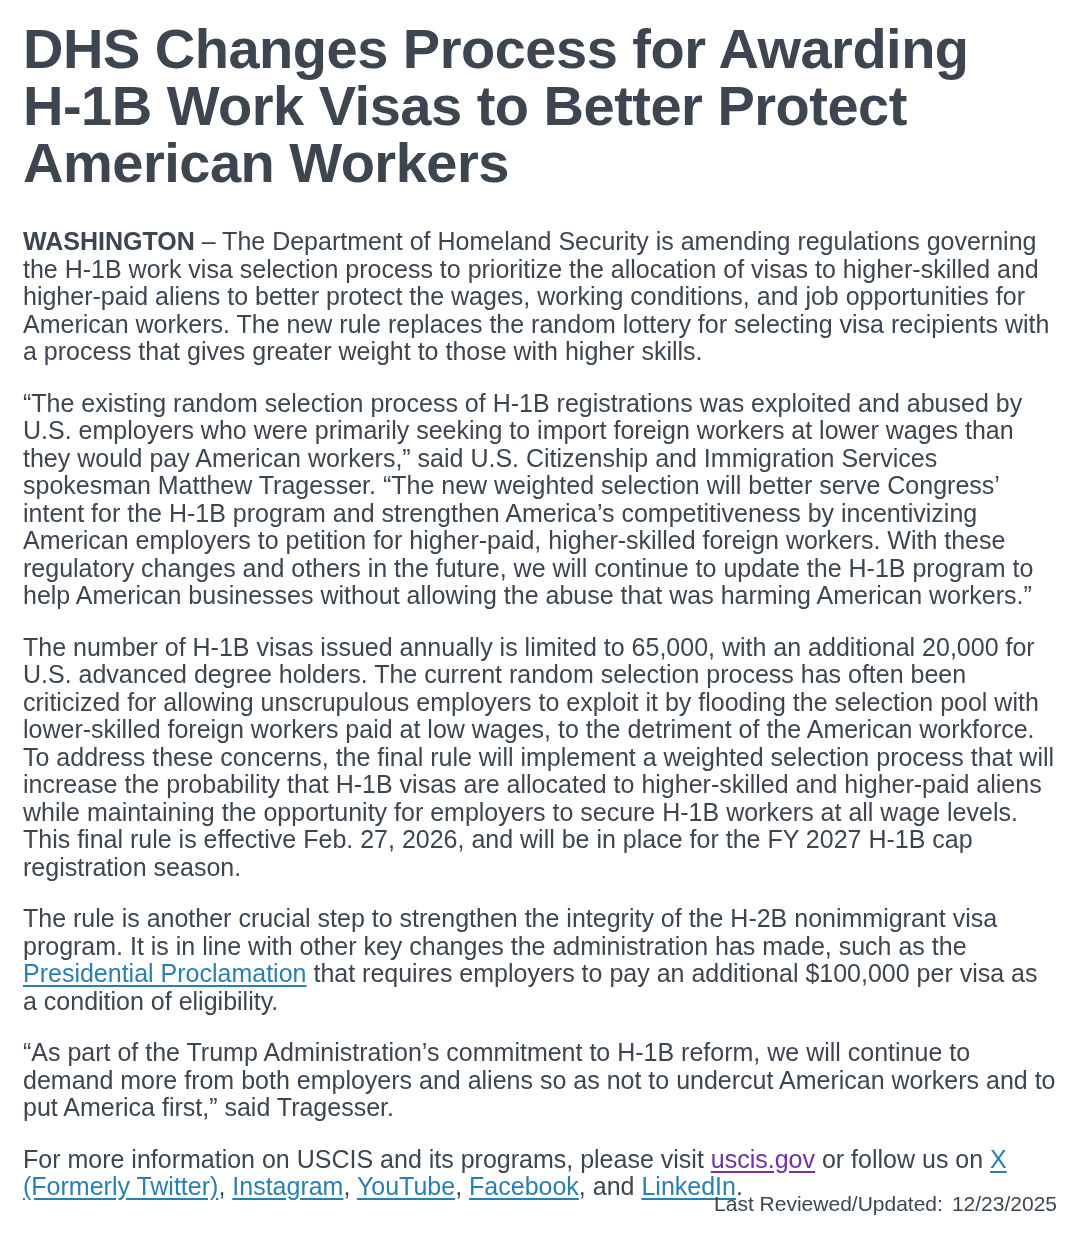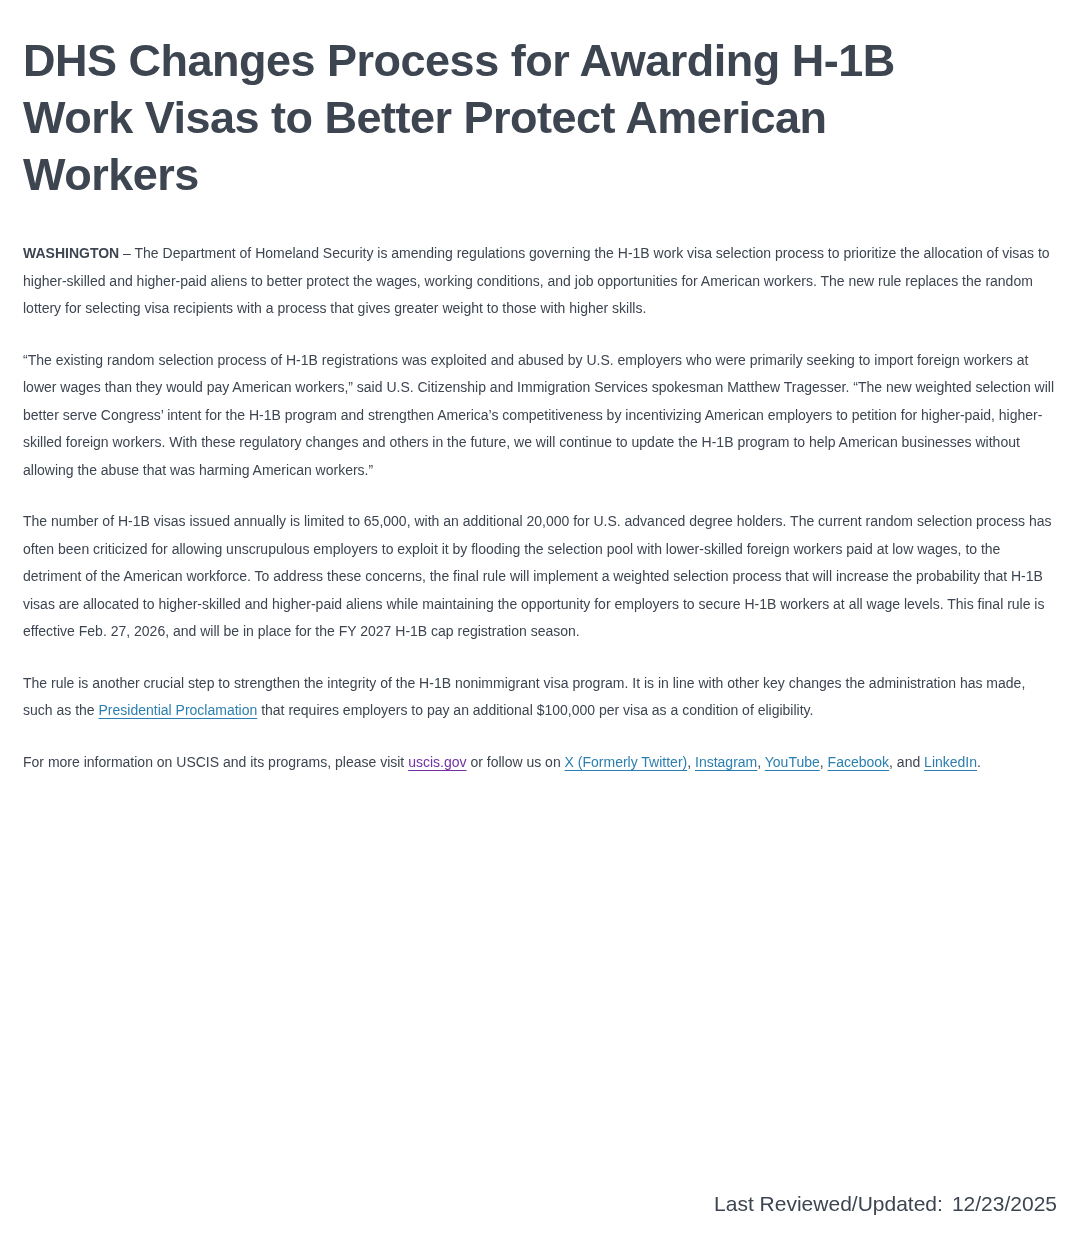--- a/index.html
+++ b/index.html
@@ -19,38 +19,38 @@
     height: 1235px;
     position: relative;
     font-family: "Liberation Sans", "DejaVu Sans", sans-serif;
     color: var(--ink);
     overflow: hidden;
   }
   .container {
     padding: 20px 23px 0 23px;
   }
   h1.page-title {
-    margin: 12px 0 37px 0;
+    margin: 0 0 37px 0;
     max-width: 990px;
-    font-size: 45px;
+    font-size: 56px;
     line-height: 57px;
     font-weight: 700;
     letter-spacing: -0.5px;
     color: var(--ink);
   }
   .release-line {
     margin: 0 0 29px 0;
     font-size: 19px;
     line-height: 27px;
     color: var(--ink);
   }
   .release-line .release-value { margin-left: 7px; }
   .article-body p {
     margin: 0 0 24px 0;
-    font-size: 14px;
+    font-size: 25px;
     line-height: 27.5px;
     color: var(--ink);
   }
   .article-body .bold { font-weight: 700; }
   .article-body a {
     text-decoration: underline;
     text-underline-offset: 3px;
     cursor: pointer;
   }
   .article-body a.link { color: var(--link); }
@@ -70,20 +70,21 @@
 <body>
 
 <main class="container">
   <h1 class="page-title">DHS Changes Process for Awarding H-1B Work Visas to Better Protect American Workers</h1>
 
 
   <div class="article-body" id="article-body">
       <p><span class="bold">WASHINGTON</span><span class="text"> – The Department of Homeland Security is amending regulations governing the H-1B work visa selection process to prioritize the allocation of visas to higher-skilled and higher-paid aliens to better protect the wages, working conditions, and job opportunities for American workers. The new rule replaces the random lottery for selecting visa recipients with a process that gives greater weight to those with higher skills.</span></p>
       <p><span class="text">“The existing random selection process of H-1B registrations was exploited and abused by U.S. employers who were primarily seeking to import foreign workers at lower wages than they would pay American workers,” said U.S. Citizenship and Immigration Services spokesman Matthew Tragesser. “The new weighted selection will better serve Congress’ intent for the H-1B program and strengthen America’s competitiveness by incentivizing American employers to petition for higher-paid, higher-skilled foreign workers. With these regulatory changes and others in the future, we will continue to update the H-1B program to help American businesses without allowing the abuse that was harming American workers.”</span></p>
       <p><span class="text">The number of H-1B visas issued annually is limited to 65,000, with an additional 20,000 for U.S. advanced degree holders. The current random selection process has often been criticized for allowing unscrupulous employers to exploit it by flooding the selection pool with lower-skilled foreign workers paid at low wages, to the detriment of the American workforce. To address these concerns, the final rule will implement a weighted selection process that will increase the probability that H-1B visas are allocated to higher-skilled and higher-paid aliens while maintaining the opportunity for employers to secure H-1B workers at all wage levels. This final rule is effective Feb. 27, 2026, and will be in place for the FY 2027 H-1B cap registration season.</span></p>
-      <p><span class="text">The rule is another crucial step to strengthen the integrity of the H-1B nonimmigrant visa program. It is in line with other key changes the administration has made, such as the </span><a href="#" class="link">Presidential Proclamation</a><span class="text"> that requires employers to pay an additional $100,000 per visa as a condition of eligibility.</span></p>
+      <p><span class="text">The rule is another crucial step to strengthen the integrity of the H-2B nonimmigrant visa program. It is in line with other key changes the administration has made, such as the </span><a href="#" class="link">Presidential Proclamation</a><span class="text"> that requires employers to pay an additional $100,000 per visa as a condition of eligibility.</span></p>
+      <p><span class="text">“As part of the Trump Administration’s commitment to H-1B reform, we will continue to demand more from both employers and aliens so as not to undercut American workers and to put America first,” said Tragesser.</span></p>
       <p><span class="text">For more information on USCIS and its programs, please visit </span><a href="#" class="visited-link">uscis.gov</a><span class="text"> or follow us on </span><a href="#" class="link">X (Formerly Twitter)</a><span class="text">, </span><a href="#" class="link">Instagram</a><span class="text">, </span><a href="#" class="link">YouTube</a><span class="text">, </span><a href="#" class="link">Facebook</a><span class="text">, and </span><a href="#" class="link">LinkedIn</a><span class="text">.</span></p>
     </div>
 </main>
 
 <div class="footer-line">
   <span>Last Reviewed/Updated:</span><span class="footer-value">12/23/2025</span>
 </div>
 
 </body></html>

